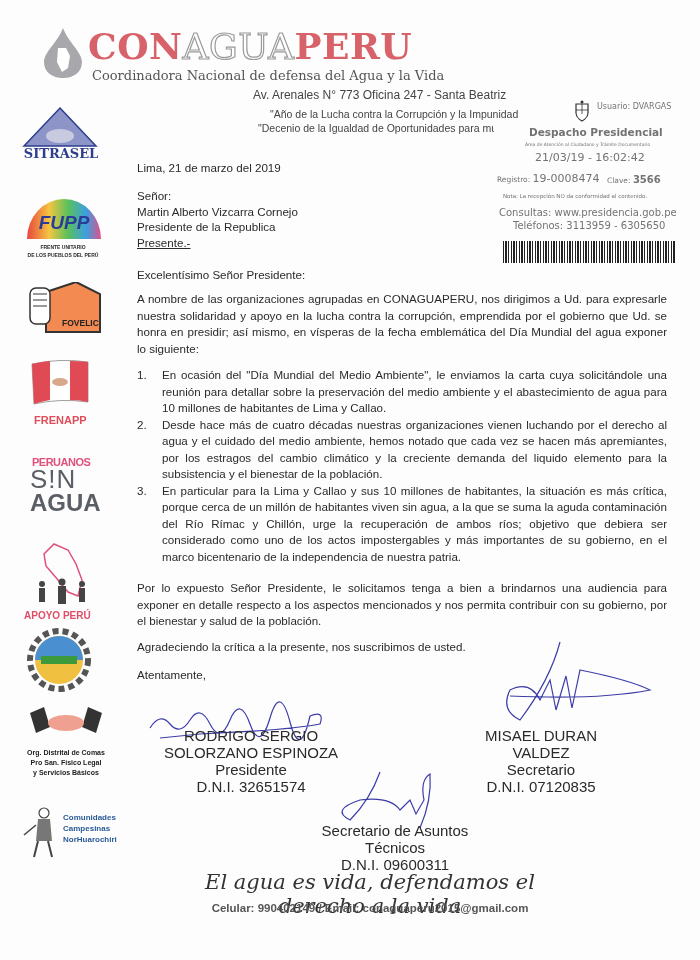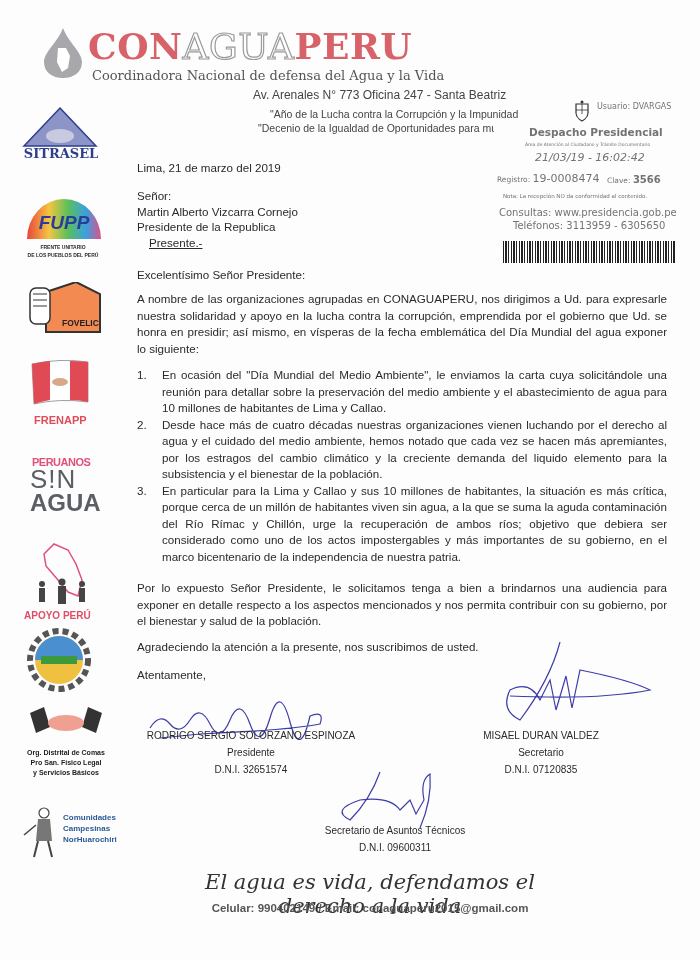--- a/index.html
+++ b/index.html
@@ -16,21 +16,21 @@
   .address { left:253px; top:88px; font-size:12px; color:#444; }
   .motto1 { left:270px; top:108px; font-size:10.5px; color:#444; }
   .motto2 { left:258px; top:122px; font-size:10.5px; color:#444; white-space:nowrap; width:236px; overflow:hidden; }
 
   
   .stamp { left:495px; top:96px; width:205px; height:170px; font-family:"DejaVu Sans", sans-serif; color:#737373; }
   .stamp .crest { position:absolute; left:78px; top:4px; width:18px; height:22px; }
   .stamp .user { position:absolute; left:102px; top:6px; font-size:8px; }
   .stamp .office { position:absolute; left:34px; top:30px; font-size:10.5px; font-weight:bold; }
   .stamp .area { position:absolute; left:30px; top:46px; font-size:4.5px; }
-  .stamp .datetime { position:absolute; left:40px; top:55px; font-size:11px;font-style:italic; }
+  .stamp .datetime { position:absolute; left:40px; top:55px; font-size:11px; }
   .stamp .reg { position:absolute; left:2px; top:76px; font-size:7.5px; }
   .stamp .reg b { font-size:11px; font-weight:normal; }
   .stamp .clave { position:absolute; left:112px; top:78px; font-size:7.5px; }
   .stamp .clave b { font-size:10px; }
   .stamp .note { position:absolute; left:8px; top:97px; font-size:5.5px; }
   .stamp .consult { position:absolute; left:4px; top:111px; font-size:10px; }
   .stamp .phones { position:absolute; left:18px; top:124px; font-size:10px; }
   .stamp .barcode { position:absolute; left:8px; top:145px; width:172px; height:22px;
      background:repeating-linear-gradient(90deg,#222 0 1px,#fff 1px 2px,#222 2px 4px,#fff 4px 5px,#222 5px 6px,#fff 6px 8px); }
 
@@ -54,31 +54,31 @@
   .hands { left:30px; top:705px; width:72px; height:35px; }
   .orgd { left:22px; top:748px; width:88px; font-size:7px; font-weight:bold; line-height:10px; color:#222; }
   .nor-fig { left:22px; top:805px; width:40px; height:55px; }
   .nor-label { left:63px; top:812px; width:62px; font-size:8px; font-weight:bold; line-height:11px; color:#2a5a96; text-align:left; }
 
   
   .txt { font-family:"Liberation Sans", sans-serif; font-size:11.6px; color:#2a2a2a; line-height:16.5px; }
   .date { left:137px; top:160px; }
   .addr { left:137px; top:188px; }
   .addr div { height:15.5px; }
-  .addr .u { text-decoration:underline;margin-left:12px; }
+  .addr .u { text-decoration:underline; }
   .salutation { left:137px; top:267px; }
   .intro { left:137px; top:291px; width:530px; text-align:justify; }
   ol.points { position:absolute; left:137px; top:367px; width:530px; margin:0; padding:0 0 0 0; list-style:none; }
   ol.points li { position:relative; padding-left:25px; text-align:justify; margin-bottom:0; }
   ol.points li .num { position:absolute; left:0; top:0; }
   .closing1 { left:137px; top:580px; width:530px; text-align:justify; }
   .closing2 { left:137px; top:639px; }
   .closing3 { left:137px; top:667px; }
 
-  .sig { text-align:center; font-size:10px; line-height:17px; color:#2a2a2a; }
+  .sig { text-align:center; font-size:15px; line-height:17px; color:#2a2a2a; }
   .sig1 { left:140px; top:727px; width:222px; }
   .sig2 { left:466px; top:727px; width:150px; }
   .sig3 { left:300px; top:822px; width:190px; }
   .scribble { position:absolute; pointer-events:none; }
 
   .slogan { left:160px; top:870px; width:420px; text-align:center; font-family:"DejaVu Serif", serif; font-style:italic; font-size:21px; color:#333; }
   .contact { left:160px; top:902px; width:420px; text-align:center; font-weight:bold; font-size:11.5px; color:#555; }
 </style>
 </head>
 <body>
@@ -210,21 +210,21 @@
 <div class="abs txt salutation">Excelentísimo Señor Presidente:</div>
 <div class="abs txt intro">A nombre de las organizaciones agrupadas en CONAGUAPERU, nos dirigimos a Ud. para expresarle nuestra solidaridad y apoyo en la lucha contra la corrupción, emprendida por el gobierno que Ud. se honra en presidir; así mismo, en vísperas de la fecha emblemática del Día Mundial del agua exponer lo siguiente:</div>
 
 <ol class="points txt">
   <li><span class="num">1.</span><span>En ocasión del "Día Mundial del Medio Ambiente", le enviamos la carta cuya solicitándole una reunión para detallar sobre la preservación del medio ambiente y el abastecimiento de agua para 10 millones de habitantes de Lima y Callao.</span></li>
   <li><span class="num">2.</span><span>Desde hace más de cuatro décadas nuestras organizaciones vienen luchando por el derecho al agua y el cuidado del medio ambiente, hemos notado que cada vez se hacen más apremiantes, por los estragos del cambio climático y la creciente demanda del liquido elemento para la subsistencia y el bienestar de la población.</span></li>
   <li><span class="num">3.</span><span>En particular para la Lima y Callao y sus 10 millones de habitantes, la situación es más crítica, porque cerca de un millón de habitantes viven sin agua, a la que se suma la aguda contaminación del Río Rímac y Chillón, urge la recuperación de ambos ríos; objetivo que debiera ser considerado como uno de los actos impostergables y más importantes de su gobierno, en el marco bicentenario de la independencia de nuestra patria.</span></li>
 </ol>
 
 <div class="abs txt closing1">Por lo expuesto Señor Presidente, le solicitamos tenga a bien a brindarnos una audiencia para exponer en detalle respecto a los aspectos mencionados y nos permita contribuir con su gobierno, por el bienestar y salud de la población.</div>
-<div class="abs txt closing2">Agradeciendo la atención a la presente, nos suscribimos de usted.</div>
+<div class="abs txt closing2">Agradeciendo la crítica a la presente, nos suscribimos de usted.</div>
 <div class="abs txt closing3">Atentamente,</div>
 
 <svg class="scribble" style="left:140px;top:700px;width:200px;height:40px" viewBox="0 0 200 40">
   <path d="M10 28 Q20 12 30 24 T50 20 T70 24 T90 20 T110 24 T130 18 T150 22 T170 16 Q185 10 180 24 Q150 30 60 34 L20 38" fill="none" stroke="#3c3ca8" stroke-width="1.2"></path>
 </svg>
 <svg class="scribble" style="left:480px;top:640px;width:180px;height:90px" viewBox="0 0 180 90">
   <path d="M80 2 Q70 40 40 80 Q20 70 30 50 Q50 40 60 60 L70 40 L76 70 L86 36 L92 68 L100 30 Q150 40 170 50 Q120 60 30 56" fill="none" stroke="#3c3ca8" stroke-width="1.2"></path>
 </svg>
 <svg class="scribble" style="left:320px;top:770px;width:140px;height:60px" viewBox="0 0 140 60">
   <path d="M60 2 Q50 30 30 50 Q10 40 40 30 Q70 26 80 40 L90 30 L96 44 L104 30 Q100 10 110 4 Q112 30 100 58" fill="none" stroke="#3c3ca8" stroke-width="1.2"></path>

